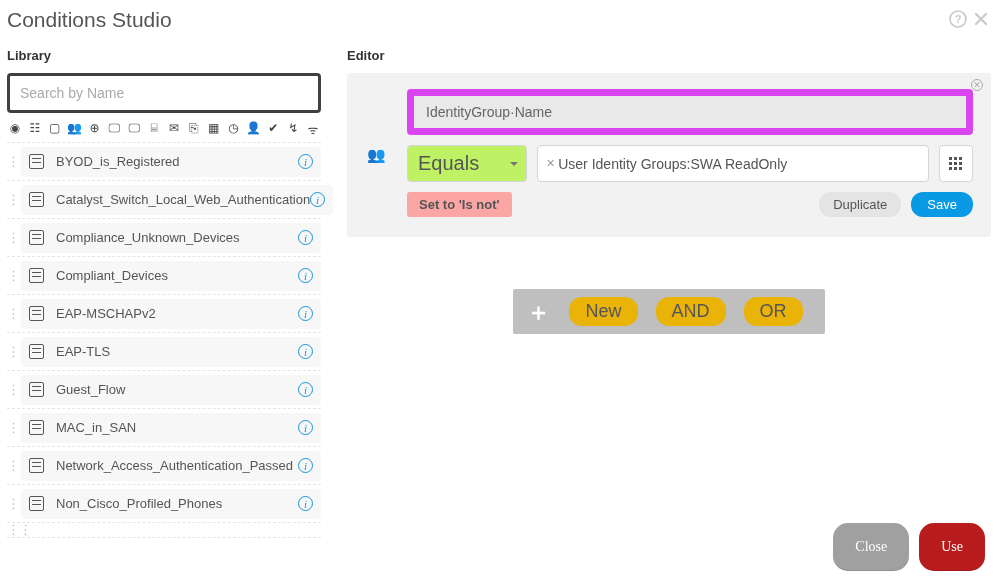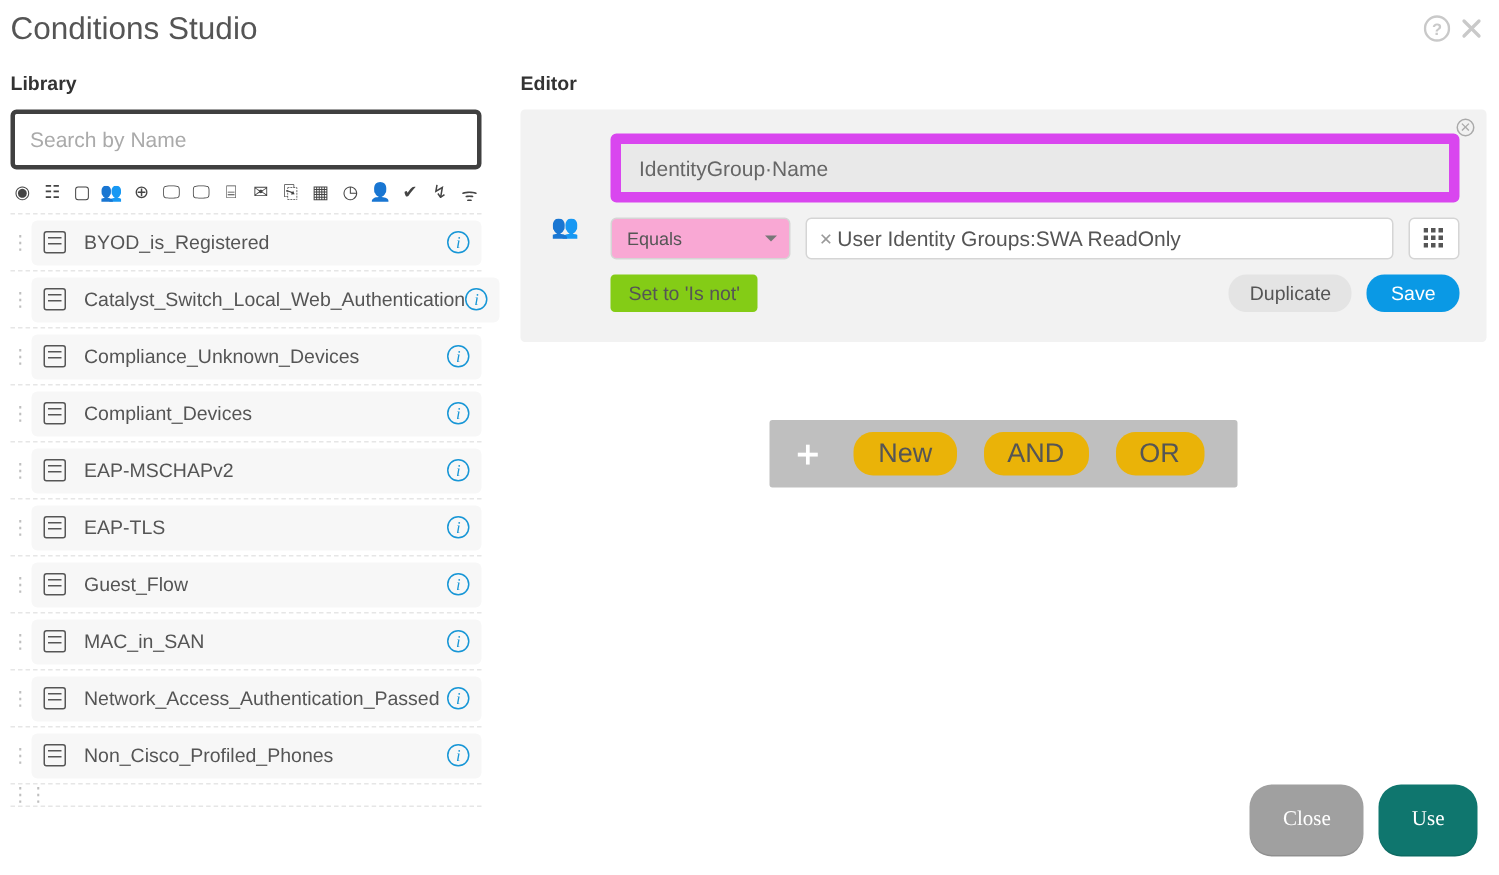--- a/index.html
+++ b/index.html
@@ -179,23 +179,23 @@
   }
   .row-op-val {
     display: flex;
     gap: 10px;
     align-items: stretch;
   }
   .select-equals {
     width: 120px;
     border: 1px solid #d5d5d5;
     border-radius: 4px;
-    background: #f9a8d4;
+    background: #bef264;
     padding: 6px 22px 6px 10px;
-    font-size: 12px;
+    font-size: 20px;
     color: #555;
     position: relative;
   }
   .select-equals::after {
     content: "";
     position: absolute;
     right: 8px; top: 50%;
     margin-top: -2px;
     border: 4px solid transparent;
     border-top-color: #777;
@@ -223,26 +223,27 @@
     align-items: center;
     justify-content: center;
     cursor: pointer;
   }
   .editor-footer {
     display: flex;
     align-items: center;
     padding: 10px 0 10px 0;
   }
   .set-isnot {
-    background: #84cc16;
+    background: #fca5a5;
     border-radius: 3px;
     padding: 5px 12px;
     font-size: 13px;
     color: #555;
     cursor: pointer;
+    font-weight: bold;
   }
   .footer-spacer { flex: 1; }
   .dup-btn {
     background: #e4e4e4;
     border-radius: 12px;
     padding: 5px 14px;
     font-size: 13px;
     color: #555;
     margin-right: 10px;
     cursor: pointer;
@@ -291,21 +292,21 @@
   .btn-close, .btn-use {
     border-radius: 15px;
     padding: 16px 22px;
     font-size: 14px;
     color: #fff;
     cursor: pointer;
     border: none;
     font-family: Liberation Serif, serif;
   }
   .btn-close { background: #a0a0a0; box-shadow: inset 0 -1px 0 rgba(0,0,0,0.1); }
-  .btn-use { background: #0f766e; box-shadow: inset 0 -1px 0 rgba(0,0,0,0.1); text-align: right; }
+  .btn-use { background: #b91c1c; box-shadow: inset 0 -1px 0 rgba(0,0,0,0.1); text-align: right; }
 </style>
 </head>
 <body>
 
 <div class="header">
   <div class="title">Conditions Studio</div>
   <div class="header-actions">
     <span class="help-icon">
       <svg width="18" height="18" viewBox="0 0 18 18">
           <circle cx="9" cy="9" r="8" fill="none" stroke="#c9c9c9" stroke-width="1.6"></circle>

